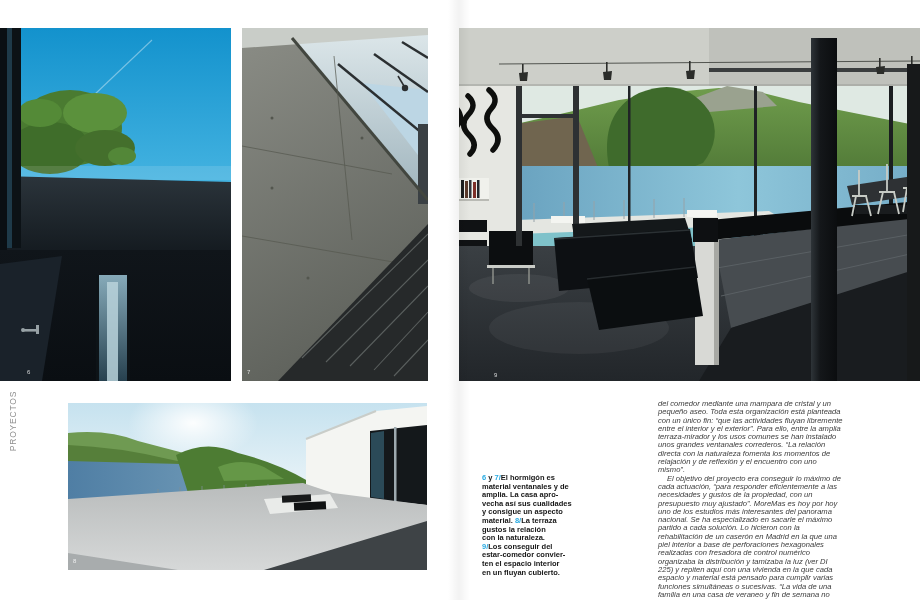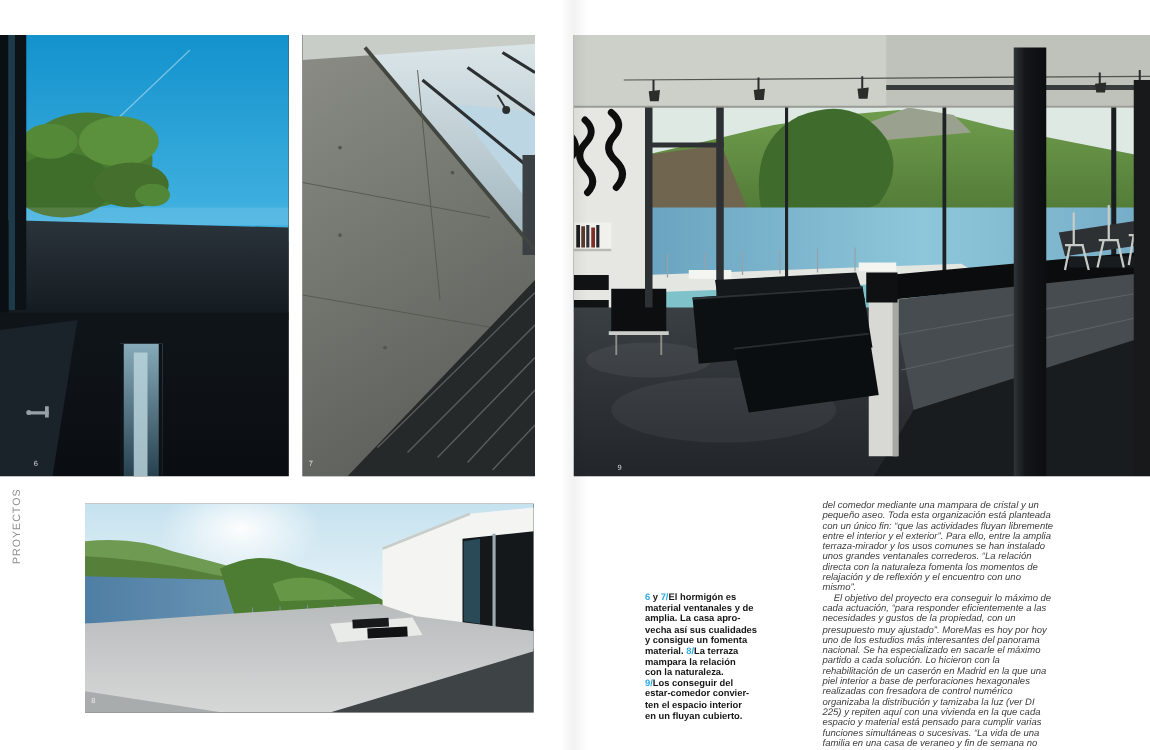--- a/index.html
+++ b/index.html
@@ -11,21 +11,21 @@
   .photo svg{display:block;width:100%;height:100%;}
   .photo6{left:0;top:28px;width:231px;height:353px;}
   .photo7{left:242px;top:28px;width:186px;height:353px;}
   .photo9{left:459px;top:28px;width:461px;height:353px;}
   .photo8{left:68px;top:403px;width:359px;height:167px;}
   .photo-num{position:absolute;font-size:6px;line-height:6px;color:rgba(255,255,255,0.8);z-index:5;}
   .num6{left:27px;top:369px;} .num7{left:247px;top:369px;}
   .num9{left:494px;top:372px;} .num8{left:73px;top:558px;}
   .section-label{position:absolute;left:13px;top:421px;transform:translate(-50%,-50%) rotate(-90deg);
           white-space:nowrap;font-size:8.5px;letter-spacing:0.8px;color:#8f8f8f;}
-  .caption{position:absolute;left:516px;top:474px;width:120px;font-size:7.5px;line-height:8.6px;
+  .caption{position:absolute;left:482px;top:474px;width:120px;font-size:7.5px;line-height:8.6px;
           font-weight:bold;color:#161616;}
   .cap-line{white-space:nowrap;}
   .caption .accent{color:#29abe2;}
   .article{position:absolute;left:658px;top:400px;width:186px;color:#3c3c3c;
           font-size:7.6px;line-height:8.3px;font-style:italic;}
   .article p{margin:0;}
   .article p.indent{text-indent:9px;}
 </style>
 </head>
 <body>
@@ -333,23 +333,23 @@
   <span class="photo-num num6">6</span>
   <span class="photo-num num7">7</span>
   <span class="photo-num num9">9</span>
   <span class="photo-num num8">8</span>
 
   <div class="caption">
       <div class="cap-line"><span class="accent">6</span><span> y </span><span class="accent">7/</span><span>El hormigón es</span></div>
       <div class="cap-line"><span>material ventanales y de</span></div>
       <div class="cap-line"><span>amplia. La casa apro-</span></div>
       <div class="cap-line"><span>vecha así sus cualidades</span></div>
-      <div class="cap-line"><span>y consigue un fomenta</span></div>
+      <div class="cap-line"><span>y consigue un aspecto</span></div>
       <div class="cap-line"><span>material. </span><span class="accent">8/</span><span>La terraza</span></div>
-      <div class="cap-line"><span>mampara la relación</span></div>
+      <div class="cap-line"><span>gustos la relación</span></div>
       <div class="cap-line"><span>con la naturaleza.</span></div>
       <div class="cap-line"><span class="accent">9/</span><span>Los conseguir del</span></div>
       <div class="cap-line"><span>estar-comedor convier-</span></div>
       <div class="cap-line"><span>ten el espacio interior</span></div>
       <div class="cap-line"><span>en un fluyan cubierto.</span></div>
     </div>
 
   <div class="article">
     <p>del comedor mediante una mampara de cristal y un pequeño aseo. Toda esta organización está planteada con un único fin: “que las actividades fluyan libremente entre el interior y el exterior”. Para ello, entre la amplia terraza-mirador y los usos comunes se han instalado unos grandes ventanales correderos. “La relación directa con la naturaleza fomenta los momentos de relajación y de reflexión y el encuentro con uno mismo”.</p>
     <p class="indent">El objetivo del proyecto era conseguir lo máximo de cada actuación, “para responder eficientemente a las necesidades y gustos de la propiedad, con un presupuesto muy ajustado”. MoreMas es hoy por hoy uno de los estudios más interesantes del panorama nacional. Se ha especializado en sacarle el máximo partido a cada solución. Lo hicieron con la rehabilitación de un caserón en Madrid en la que una piel interior a base de perforaciones hexagonales realizadas con fresadora de control numérico organizaba la distribución y tamizaba la luz (ver DI 225) y repiten aquí con una vivienda en la que cada espacio y material está pensado para cumplir varias funciones simultáneas o sucesivas. “La vida de una familia en una casa de veraneo y fin de semana no</p>

